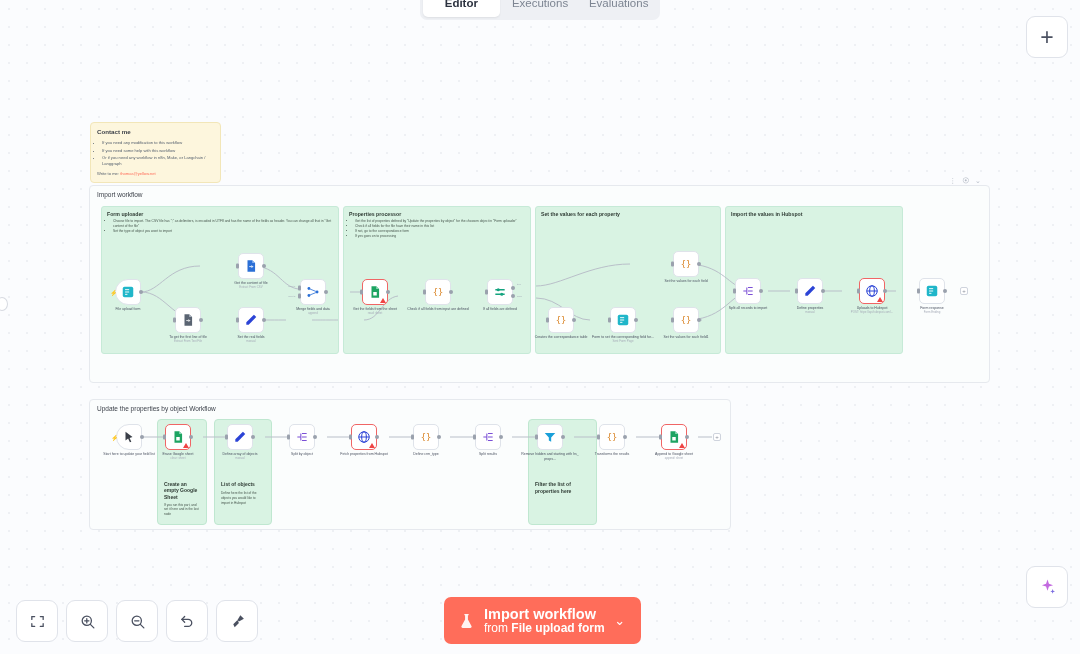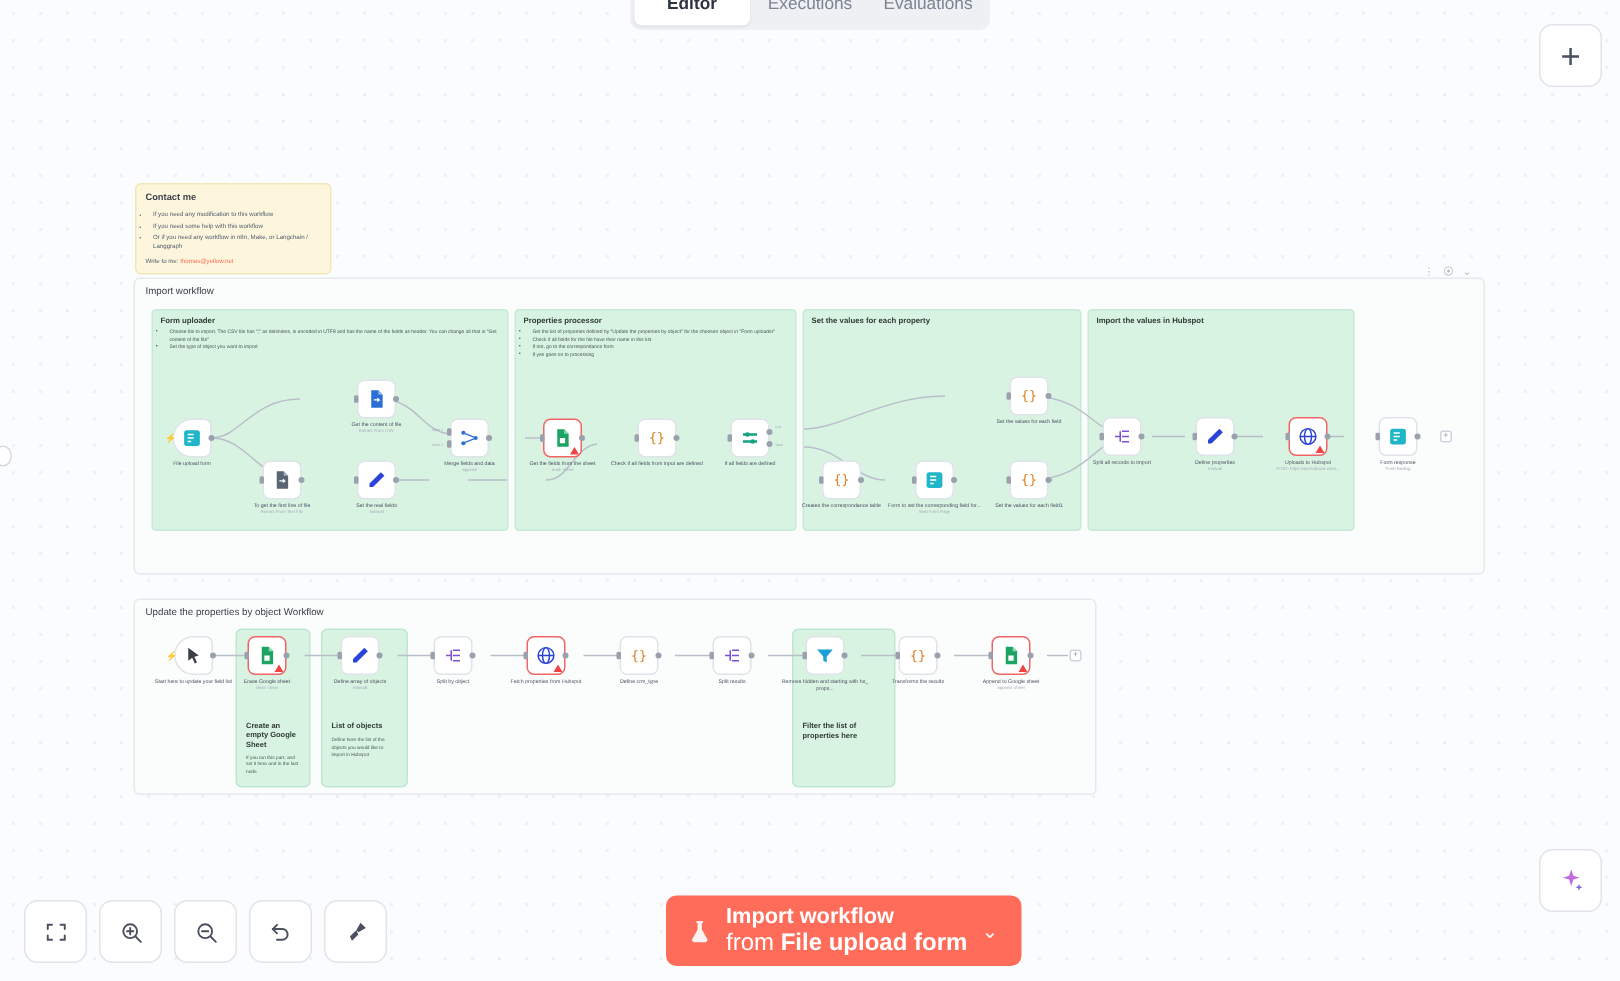--- a/index.html
+++ b/index.html
@@ -160,21 +160,21 @@
   
   .exec {
     position: absolute; left: 444px; bottom: 10px;
     height: 47px; display: flex; align-items: center;
     background: #ff6d5a; border-radius: 7px; color: #fff;
     padding: 0 6px 0 14px; cursor: pointer;
   }
   .exec .flask { width: 17px; height: 20px; margin-right: 9px; }
   .exec-txt { display: flex; flex-direction: column; line-height: 1.12; }
   .exec-main { font-size: 14.5px; font-weight: 700; }
-  .exec-sub { font-size: 16px; }
+  .exec-sub { font-size: 12px; }
   .exec-sub b { font-weight: 700; }
   .exec-caret {
     width: 30px; height: 47px; display: flex;
     align-items: center; justify-content: center; font-size: 13px;
   }
 </style>
 </head>
 <body>
 
 <div id="canvas">

